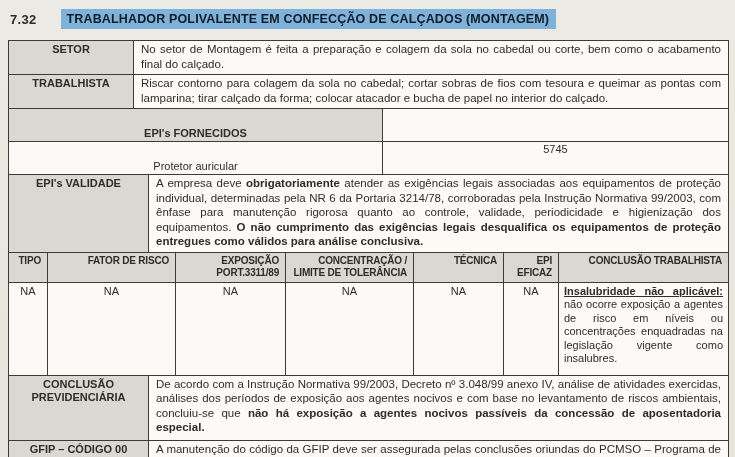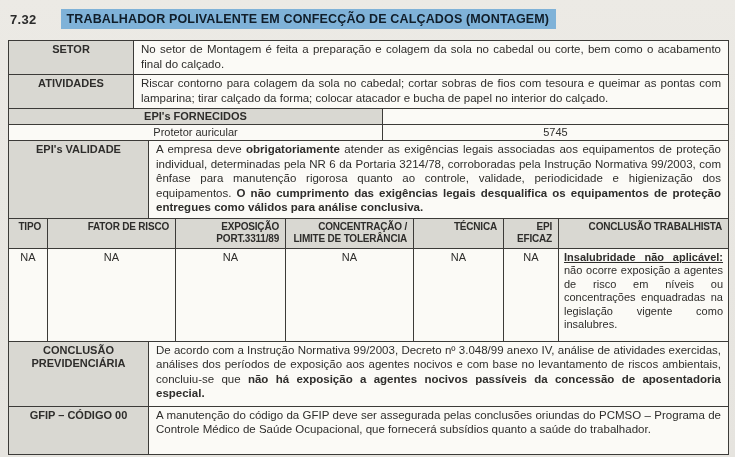--- a/index.html
+++ b/index.html
@@ -30,21 +30,21 @@
   .lbl.w140{flex-basis:140px;}
   .lbl .lline{line-height:13.5px;}
   .content{
     flex:1 1 auto;padding:1px 7px 3px;text-align:justify;
     font-size:11.5px;line-height:14.5px;min-width:0;
   }
   .b{font-weight:bold;}
   .u{text-decoration:underline;margin-top:16px;}
   
   .half-l{flex:0 0 374px;border-right:1px solid #3c3b38;text-align:center;
-    font-size:11px;padding:1px 0 2px;box-sizing:border-box;}
+    font-size:11px;padding:18px 0 2px;box-sizing:border-box;}
   .half-r{flex:1 1 auto;text-align:center;font-size:11px;padding:1px 0 2px;}
   .hdr{background:#d9d8d2;font-weight:bold;}
   
   .rh{
     background:#d9d8d2;font-weight:bold;text-align:right;font-size:10px;
     line-height:12.5px;letter-spacing:-0.2px;padding:2px 6px;box-sizing:border-box;
     border-right:1px solid #3c3b38;display:flex;flex-direction:column;justify-content:flex-start;
   }
   .rc{border-right:1px solid #3c3b38;box-sizing:border-box;
     font-size:11px;padding:2px 4px;text-align:center;}
@@ -74,21 +74,21 @@
 
     <div class="row first">
       <div class="lbl">
         <div class="lline">SETOR</div>
       </div>
       <div class="content">No setor de Montagem é feita a preparação e colagem da sola no cabedal ou corte, bem como o acabamento final do calçado.</div>
     </div>
 
     <div class="row">
       <div class="lbl">
-        <div class="lline">ATIVIDADES</div>
+        <div class="lline">TRABALHISTA</div>
       </div>
       <div class="content">Riscar contorno para colagem da sola no cabedal; cortar sobras de fios com tesoura e queimar as pontas com lamparina; tirar calçado da forma; colocar atacador e bucha de papel no interior do calçado.</div>
     </div>
 
     <div class="row">
       <div class="half-l hdr">EPI's FORNECIDOS</div>
     </div>
 
     <div class="row">
       <div class="half-l">Protetor auricular</div>

